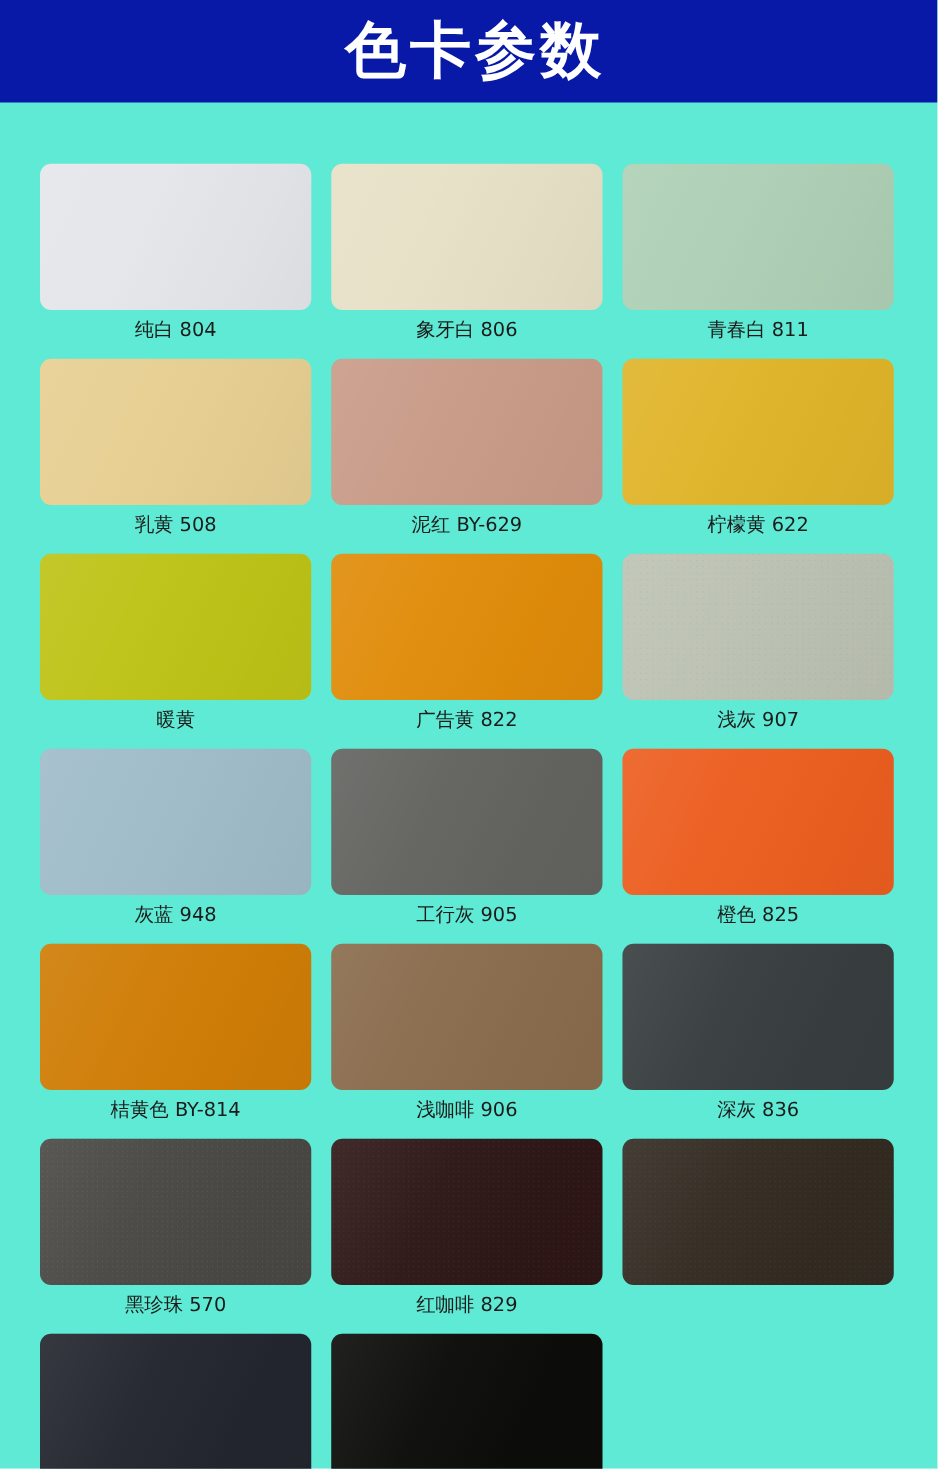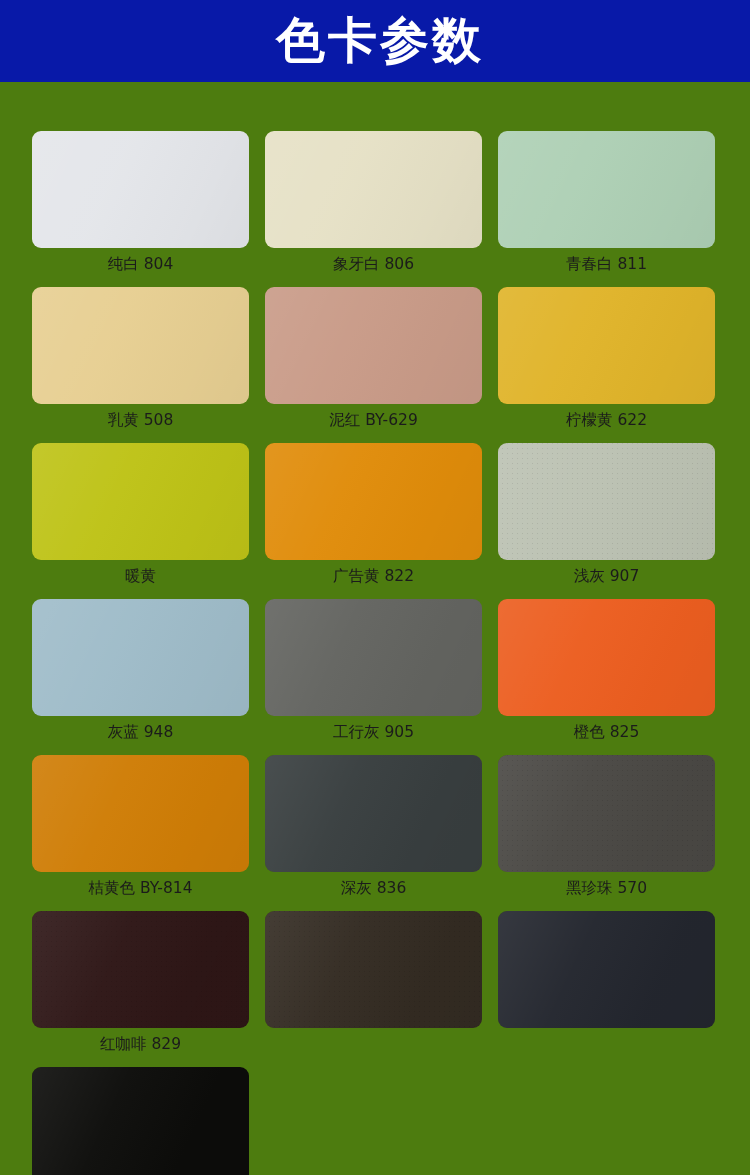--- a/index.html
+++ b/index.html
@@ -13,21 +13,21 @@
     height: 1175px;
     overflow: hidden;
     font-family: "DejaVu Sans", "Liberation Sans", sans-serif;
     -webkit-font-smoothing: antialiased;
   }
 
   .page {
     position: relative;
     width: 750px;
     height: 1175px;
-    background: #4d7c0f;
+    background: #5eead4;
   }
 
   
   .banner {
     position: relative;
     width: 750px;
     height: 82px;
     background: #0819a8;
     display: flex;
     align-items: center;
@@ -170,20 +170,24 @@
       </div>
       <div class="cell">
         <div class="chip" style="background-color: rgb(236, 94, 32);"></div>
         <div class="chip-label">橙色 825</div>
       </div>
       <div class="cell">
         <div class="chip" style="background-color: rgb(207, 125, 6);"></div>
         <div class="chip-label">桔黄色 BY-814</div>
       </div>
       <div class="cell">
+        <div class="chip" style="background-color: rgb(138, 108, 77);"></div>
+        <div class="chip-label">浅咖啡 906</div>
+      </div>
+      <div class="cell">
         <div class="chip" style="background-color: rgb(56, 62, 63);"></div>
         <div class="chip-label">深灰 836</div>
       </div>
       <div class="cell">
         <div class="chip textured" style="background-color: rgb(74, 72, 68);"></div>
         <div class="chip-label">黑珍珠 570</div>
       </div>
       <div class="cell">
         <div class="chip textured" style="background-color: rgb(46, 22, 22);"></div>
         <div class="chip-label">红咖啡 829</div>

